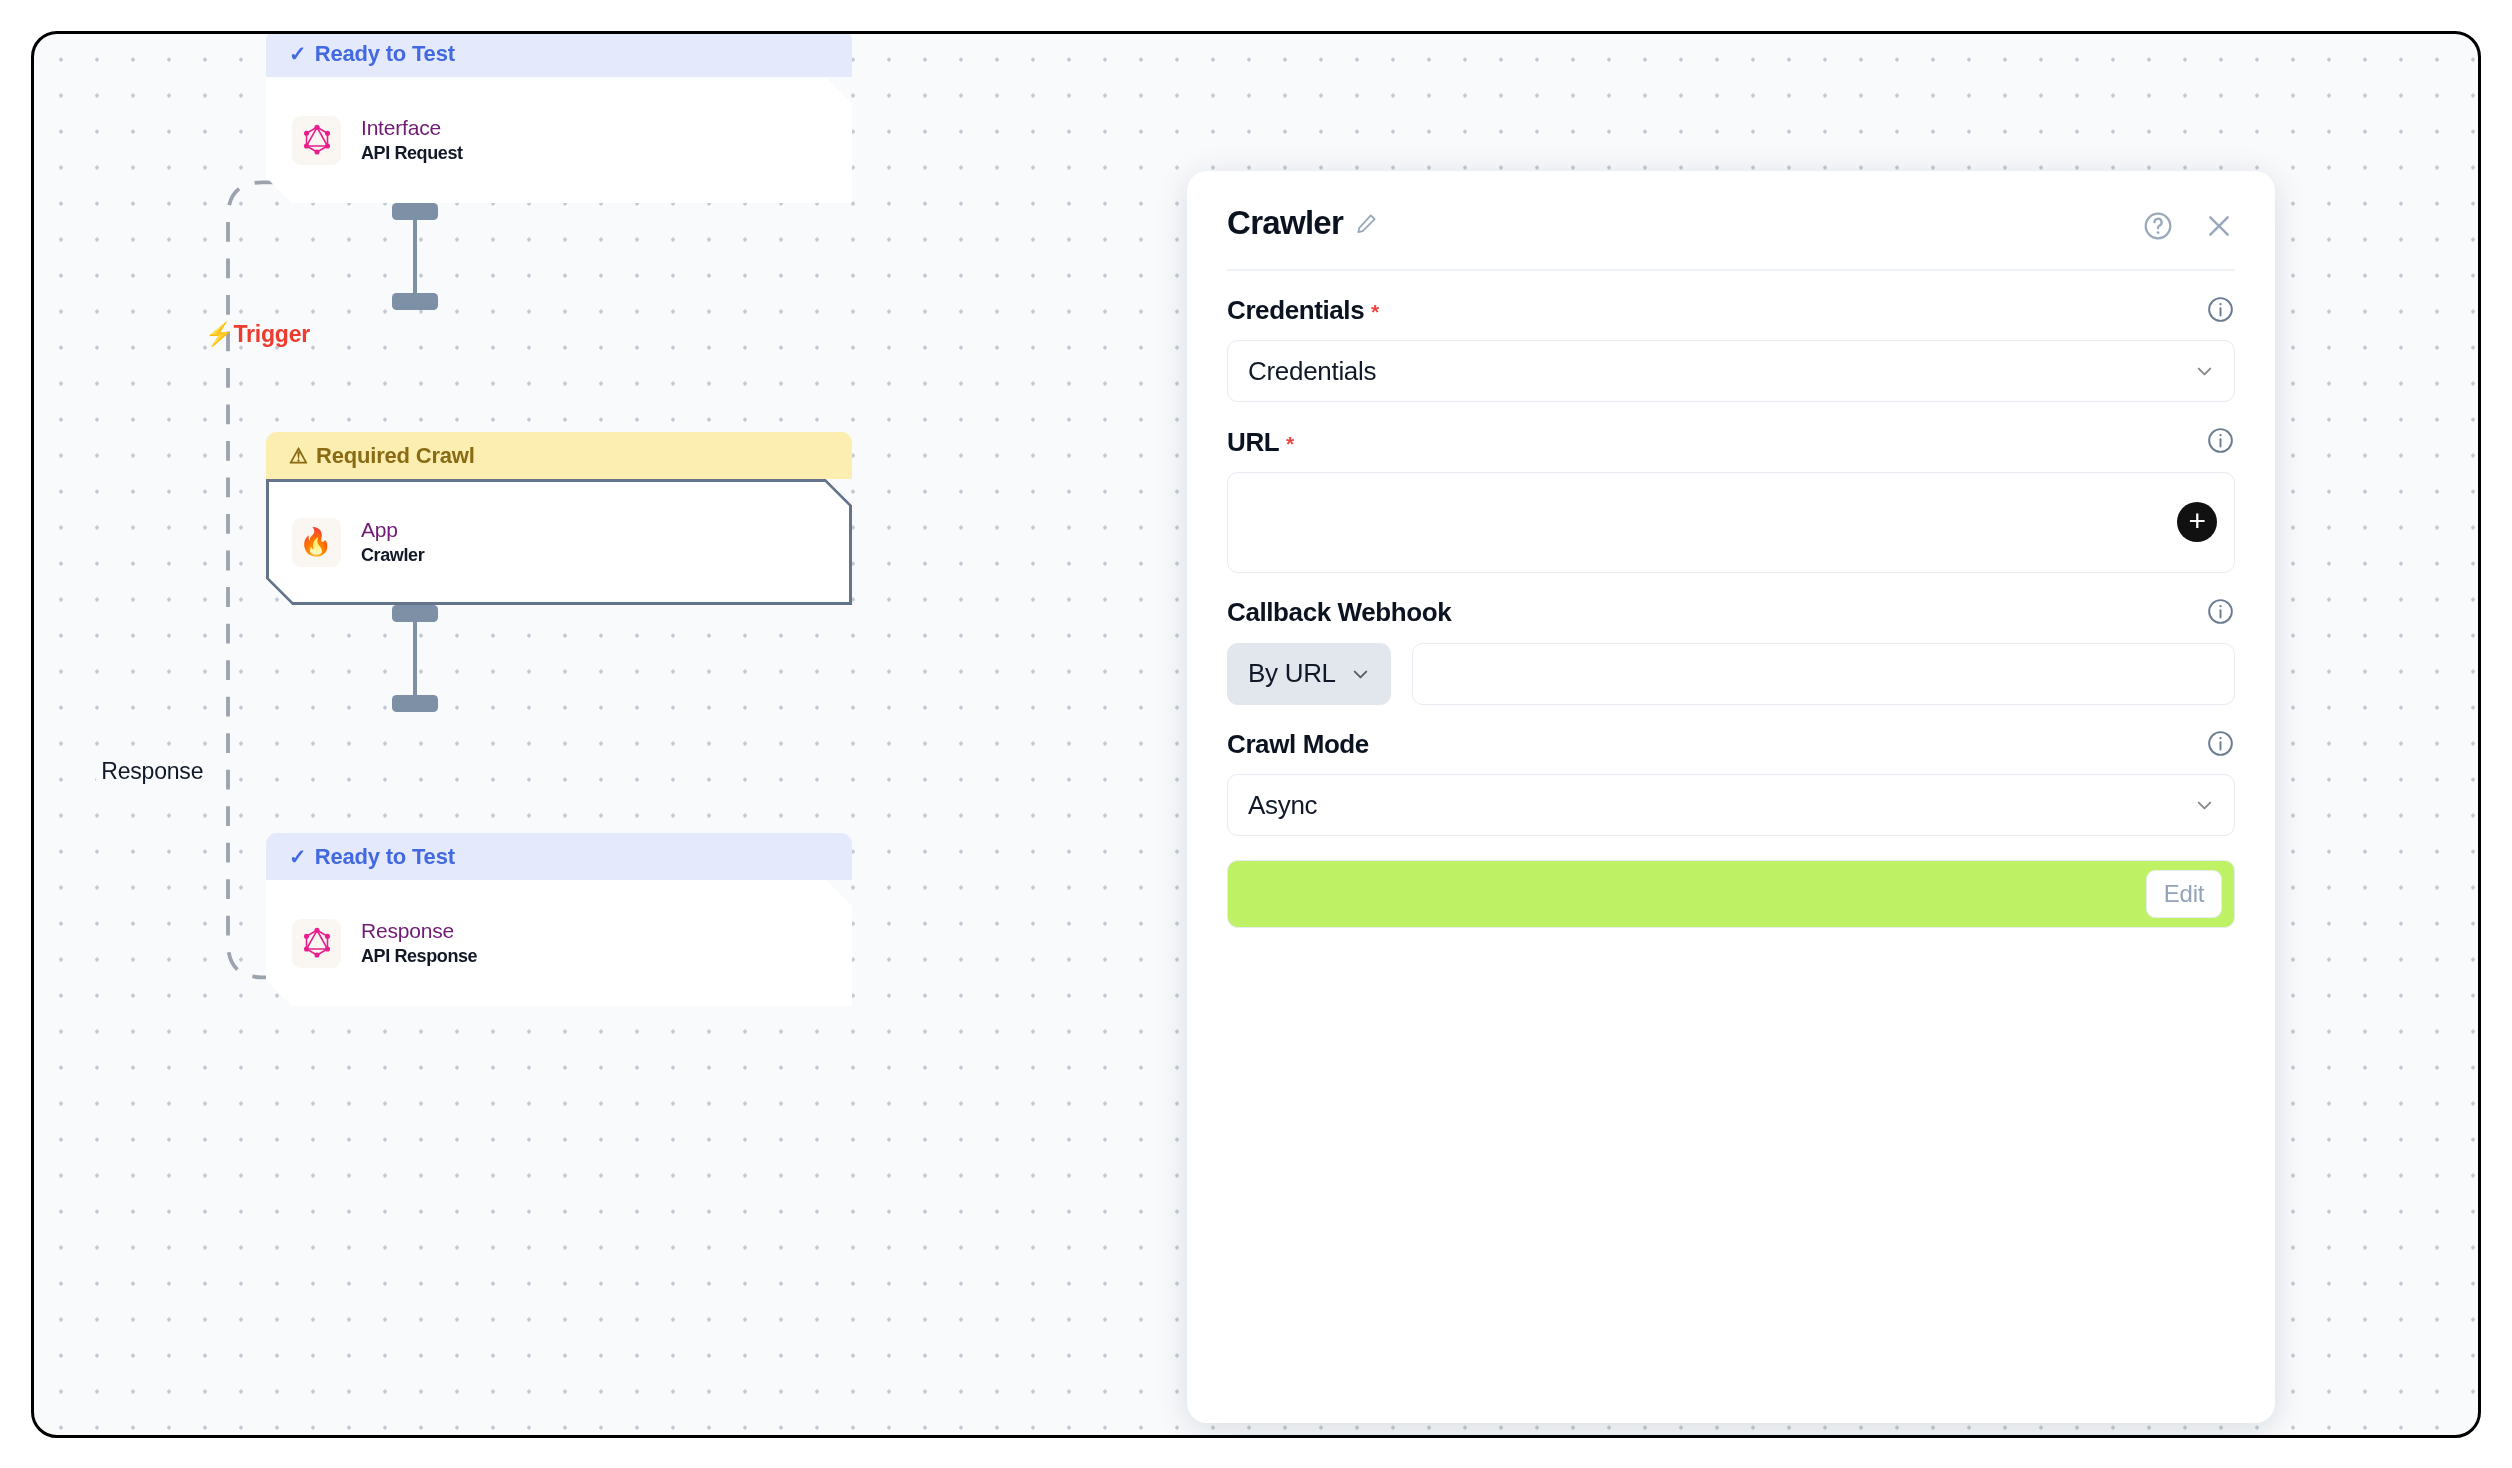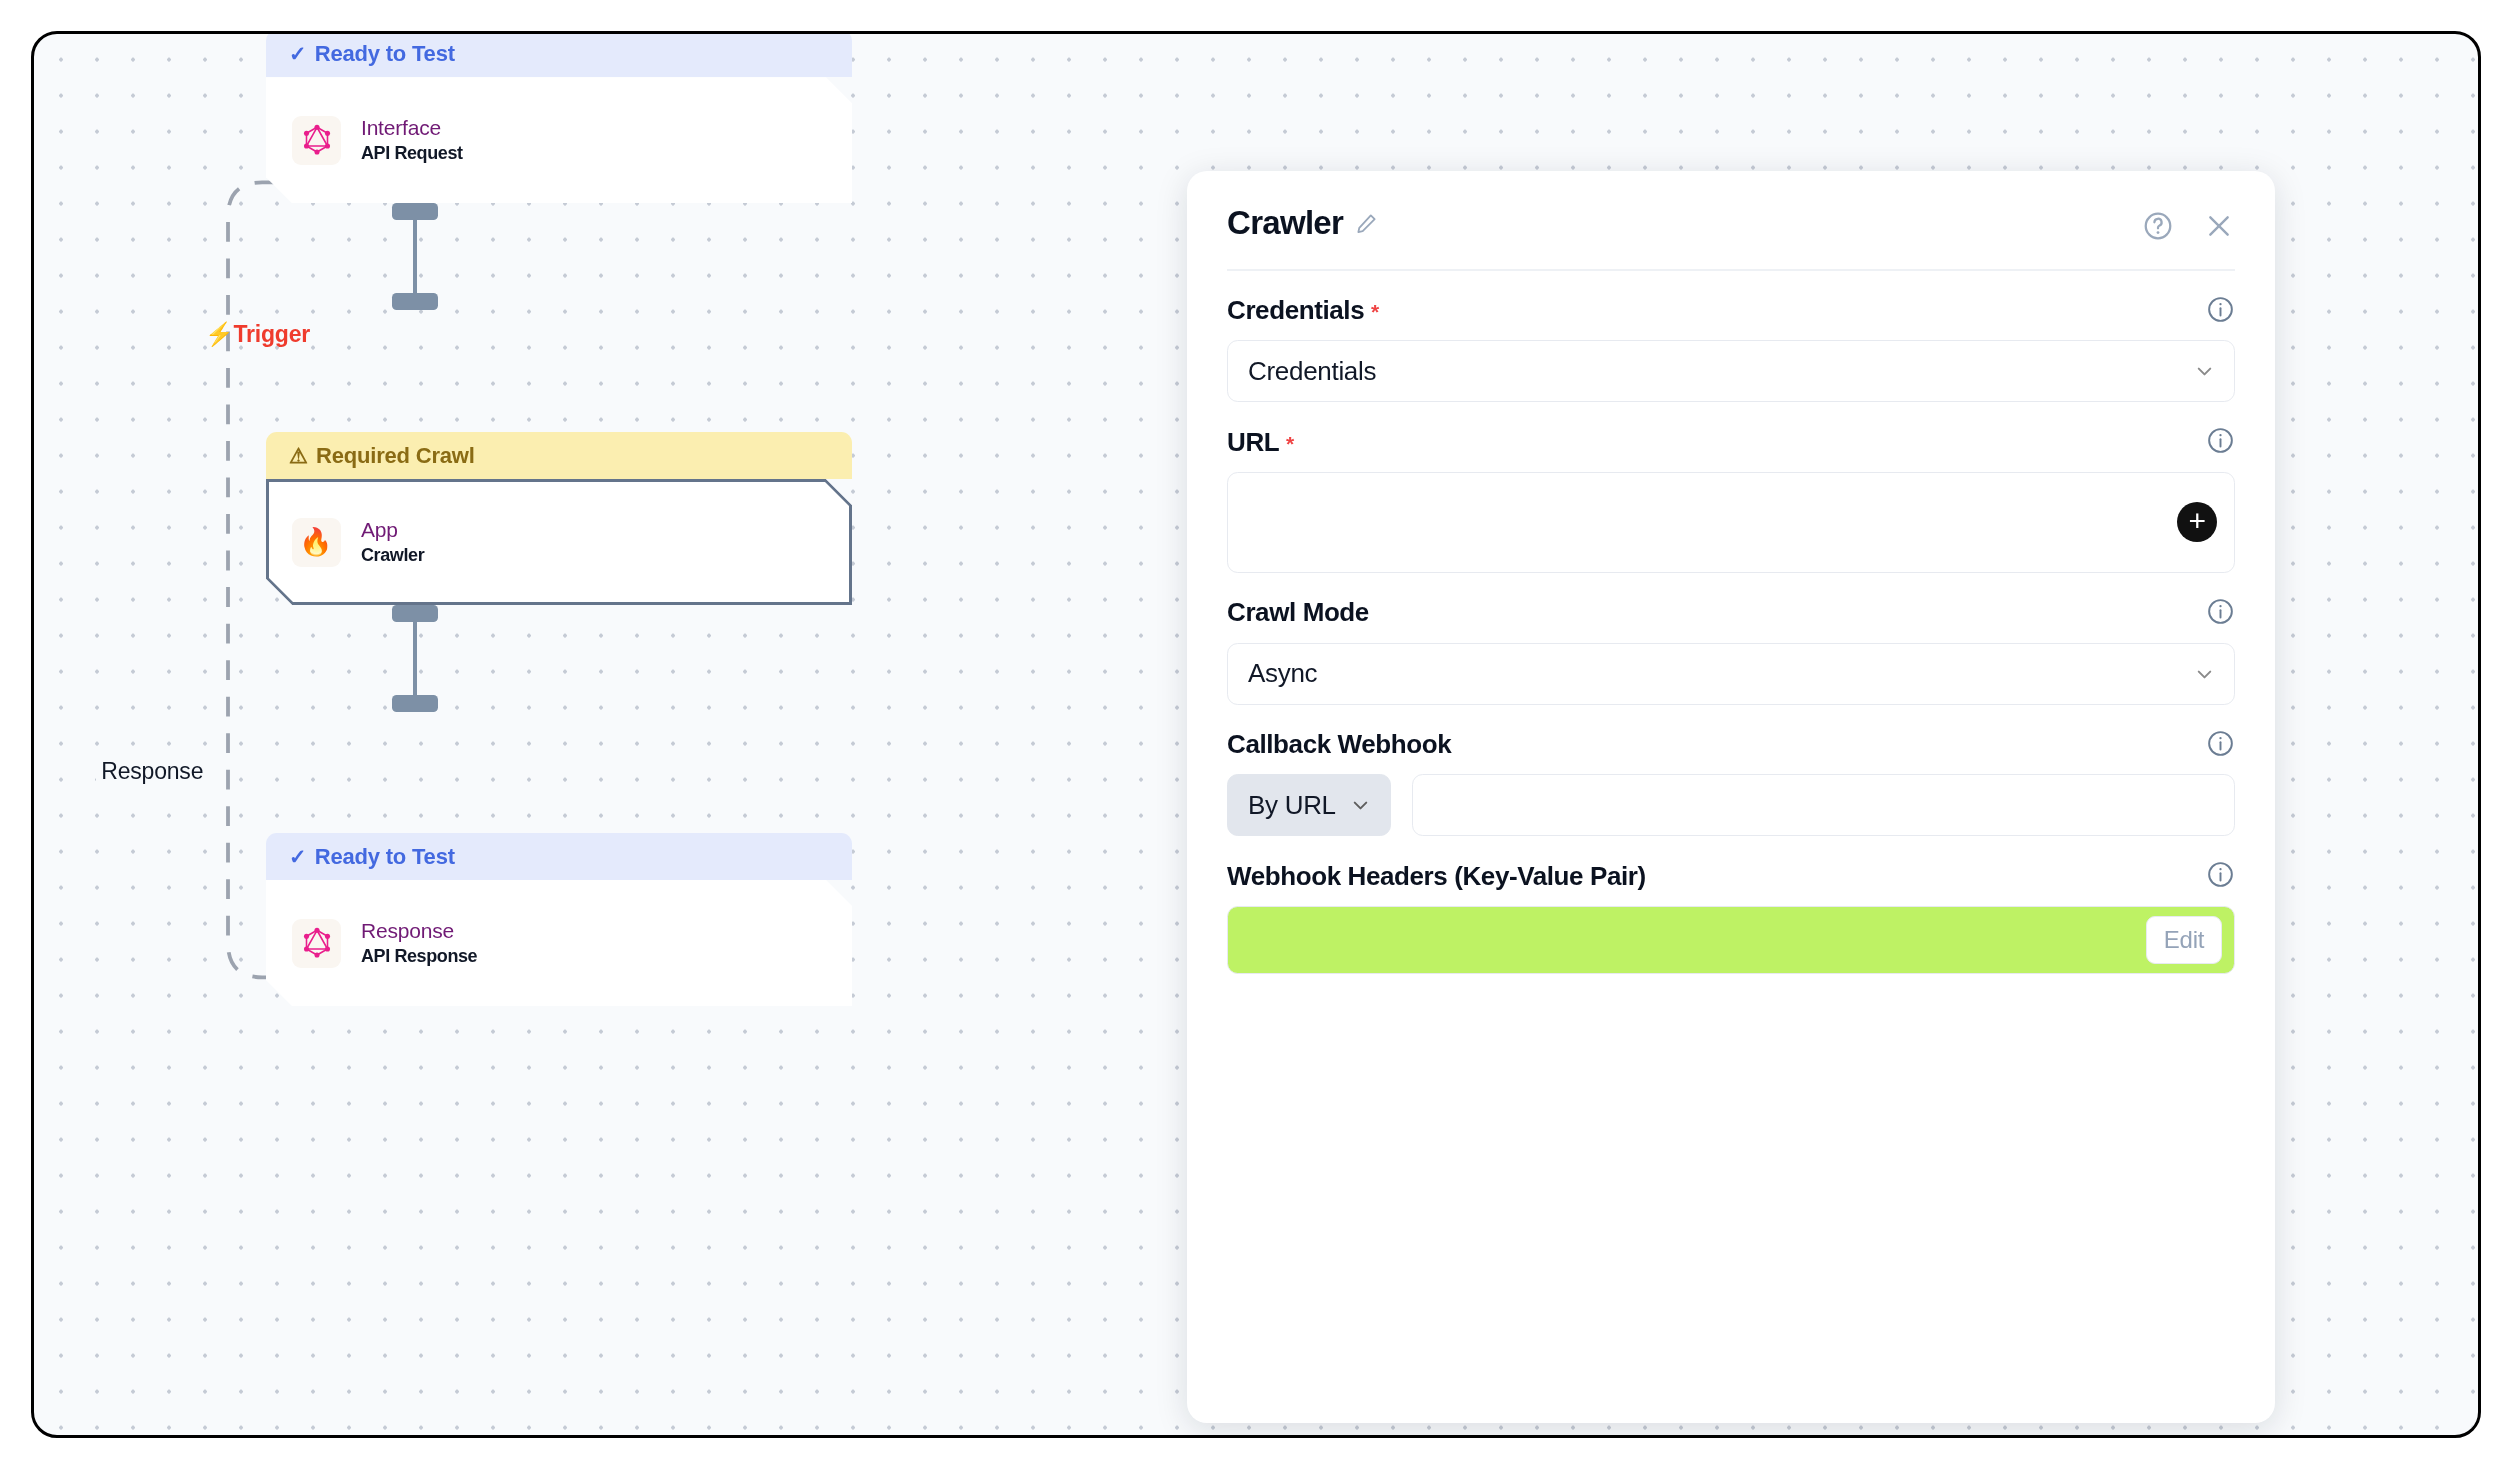--- a/index.html
+++ b/index.html
@@ -371,43 +371,20 @@
           </span>
         </div>
         <div class="textarea-control">
           <button id="url-add-btn">+</button>
         </div>
       </div>
 
       <div class="field">
         <div class="field-head">
           <span class="field-label">
-            <span>Crawl Mode</span>
-          </span>
-          <span>
-            <svg width="29" height="29" viewBox="0 0 24 24" fill="none" stroke="#6b7d93" stroke-width="1.6">
-              <circle cx="12" cy="12" r="9.4"></circle>
-              <circle cx="12" cy="7.6" r=".95" fill="#6b7d93" stroke="none"></circle>
-              <path d="M12 11v6" stroke-linecap="round"></path>
-            </svg>
-          </span>
-        </div>
-        <div class="control">
-          <span>Async</span>
-          <span class="chev">
-            <svg width="23" height="23" viewBox="0 0 24 24" fill="none" stroke="#8b8b8b" stroke-width="2.1" stroke-linecap="round" stroke-linejoin="round">
-                <path d="M6 9.5 12 15.5 18 9.5"></path>
-              </svg>
-          </span>
-        </div>
-      </div>
-
-      <div class="field">
-        <div class="field-head">
-          <span class="field-label">
             <span>Callback Webhook</span>
           </span>
           <span>
             <svg width="29" height="29" viewBox="0 0 24 24" fill="none" stroke="#6b7d93" stroke-width="1.6">
               <circle cx="12" cy="12" r="9.4"></circle>
               <circle cx="12" cy="7.6" r=".95" fill="#6b7d93" stroke="none"></circle>
               <path d="M12 11v6" stroke-linecap="round"></path>
             </svg>
           </span>
         </div>
@@ -420,30 +397,41 @@
                 </svg>
             </span>
           </div>
           <div class="webhook-input"></div>
         </div>
       </div>
 
       <div class="field">
         <div class="field-head">
           <span class="field-label">
-            <span>Webhook Headers (Key-Value Pair)</span>
+            <span>Crawl Mode</span>
           </span>
           <span>
             <svg width="29" height="29" viewBox="0 0 24 24" fill="none" stroke="#6b7d93" stroke-width="1.6">
               <circle cx="12" cy="12" r="9.4"></circle>
               <circle cx="12" cy="7.6" r=".95" fill="#6b7d93" stroke="none"></circle>
               <path d="M12 11v6" stroke-linecap="round"></path>
             </svg>
           </span>
         </div>
+        <div class="control">
+          <span>Async</span>
+          <span class="chev">
+            <svg width="23" height="23" viewBox="0 0 24 24" fill="none" stroke="#8b8b8b" stroke-width="2.1" stroke-linecap="round" stroke-linejoin="round">
+                <path d="M6 9.5 12 15.5 18 9.5"></path>
+              </svg>
+          </span>
+        </div>
+      </div>
+
+      <div class="field">
         <div class="headers-control">
           <button id="headers-edit-btn">Edit</button>
         </div>
       </div>
 
     </div>
   </div>
 </div>
 
 

